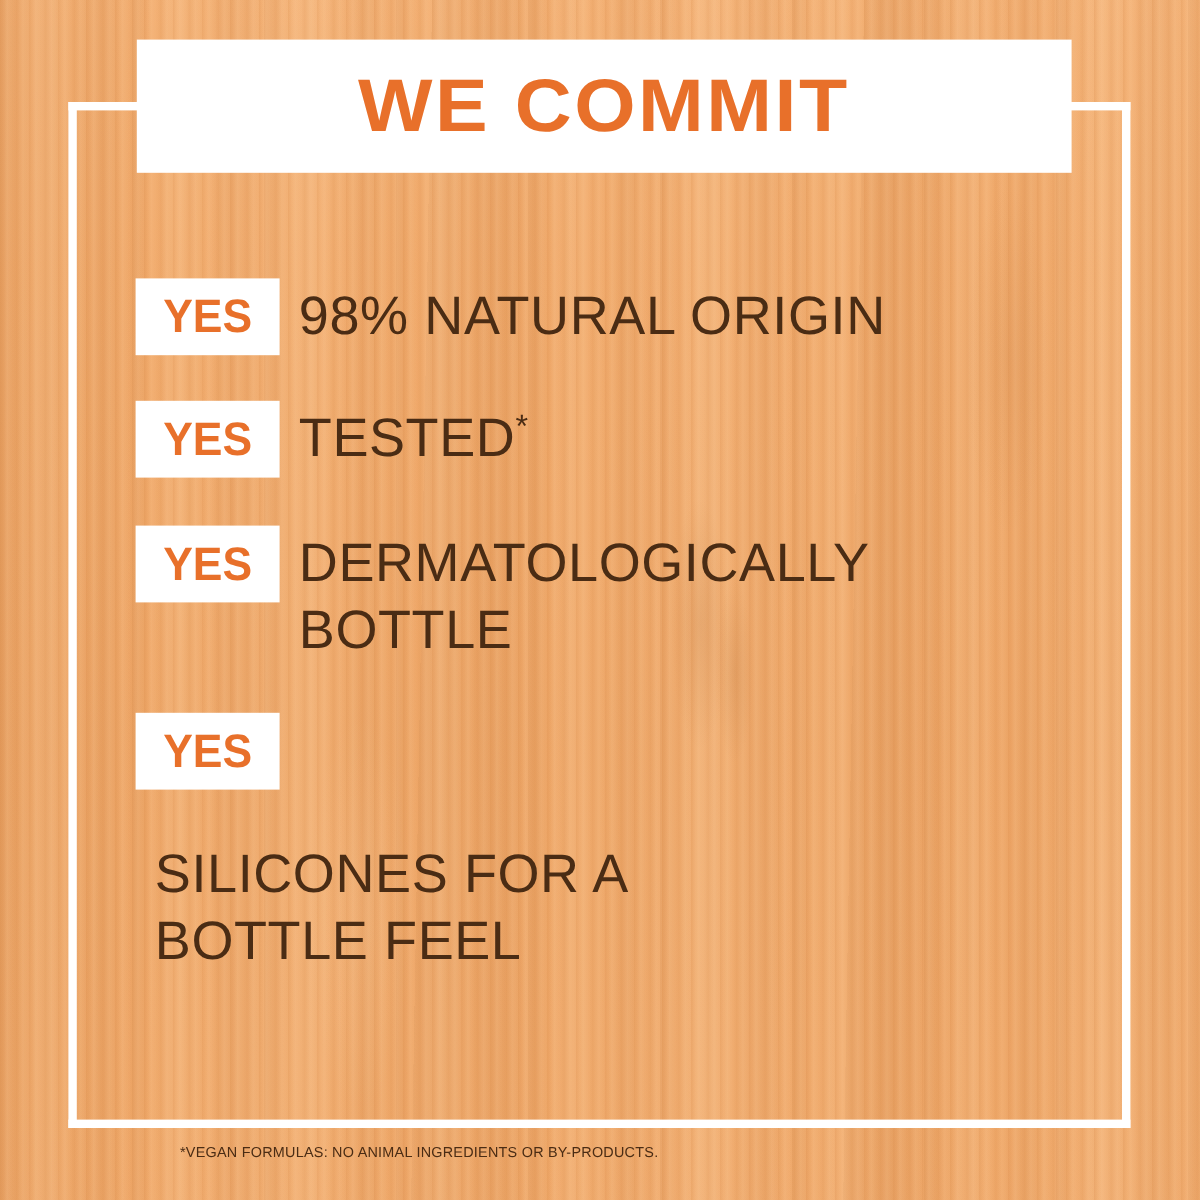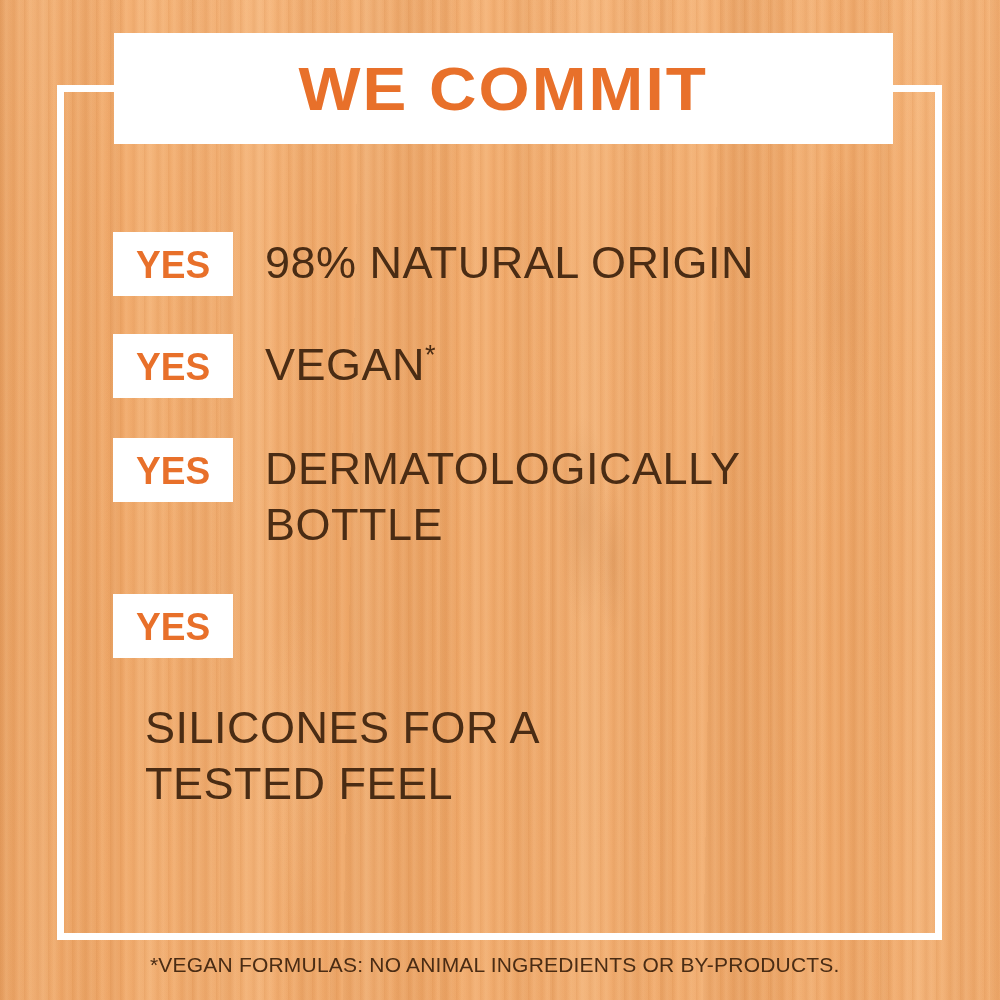--- a/index.html
+++ b/index.html
@@ -141,21 +141,21 @@
   }
   .badge-label {
     color: #E8702A;
     font-size: 39px;
     font-weight: bold;
     line-height: 1;
     letter-spacing: 0px;
     transform: scaleX(0.95);
   }
   .row-text {
-    margin-left: 32px;
+    margin-left: 16px;
     color: #4A2C14;
     font-size: 45px;
     font-weight: normal;
     line-height: 56px;
     letter-spacing: 0.5px;
     white-space: pre-line;
     padding-top: 3px;
   }
   .row-text .star {
     font-size: 27px;
@@ -169,21 +169,21 @@
   .row-2 { top: 210px; }
   .row-3 { top: 366px; }
   .row-4 { top: 469px; }
 
   
   .footnote {
     position: absolute;
     left: 150px;
     top: 953px;
     color: #4A2C14;
-    font-size: 21px;
+    font-size: 12px;
     font-weight: normal;
     letter-spacing: 0.2px;
     white-space: nowrap;
   }
 </style>
 </head>
 <body>
 
 <div class="canvas">
 
@@ -204,39 +204,39 @@
       <div class="badge">
         <span class="badge-label">YES</span>
       </div>
       <div class="row-text"><span>98% NATURAL ORIGIN</span><span class="star"></span></div>
     </div>
 
     <div class="row row-1">
       <div class="badge">
         <span class="badge-label">YES</span>
       </div>
-      <div class="row-text"><span>VEGAN</span><span class="star">*</span></div>
+      <div class="row-text"><span>TESTED</span><span class="star">*</span></div>
     </div>
 
     <div class="row row-2">
       <div class="badge">
         <span class="badge-label">YES</span>
       </div>
       <div class="row-text"><span>DERMATOLOGICALLY
 BOTTLE</span><span class="star"></span></div>
     </div>
 
     <div class="row row-3">
       <div class="badge">
         <span class="badge-label">YES</span>
       </div>
     </div>
 
     <div class="row row-4">
       <div class="row-text"><span>SILICONES FOR A
-TESTED FEEL</span><span class="star"></span></div>
+BOTTLE FEEL</span><span class="star"></span></div>
     </div>
 
   </div>
 
   <div class="footnote">*VEGAN FORMULAS: NO ANIMAL INGREDIENTS OR BY-PRODUCTS.</div>
 
 </div>
 
 </body></html>

